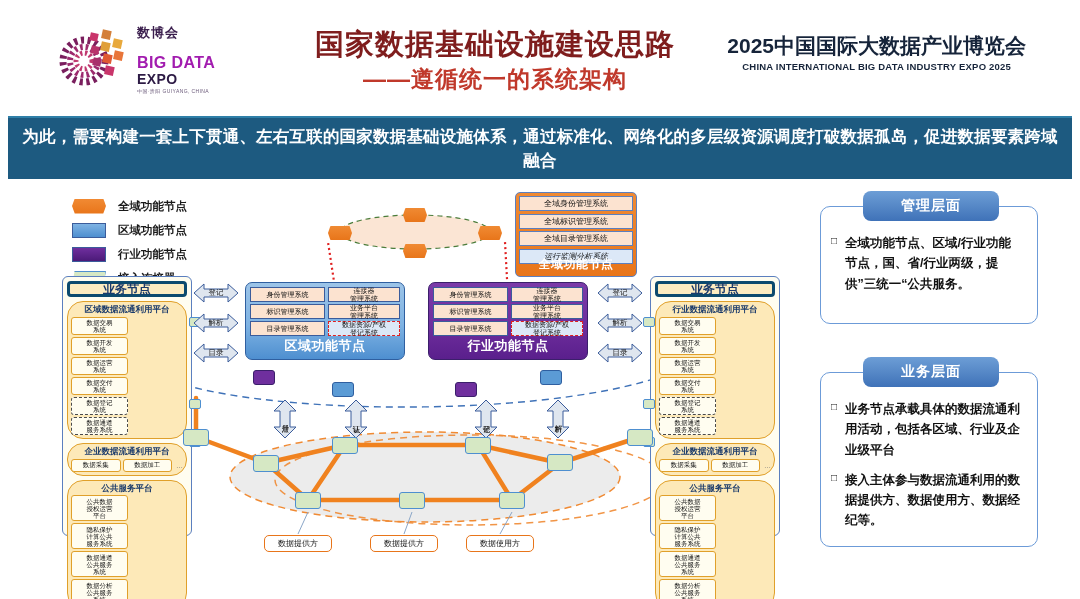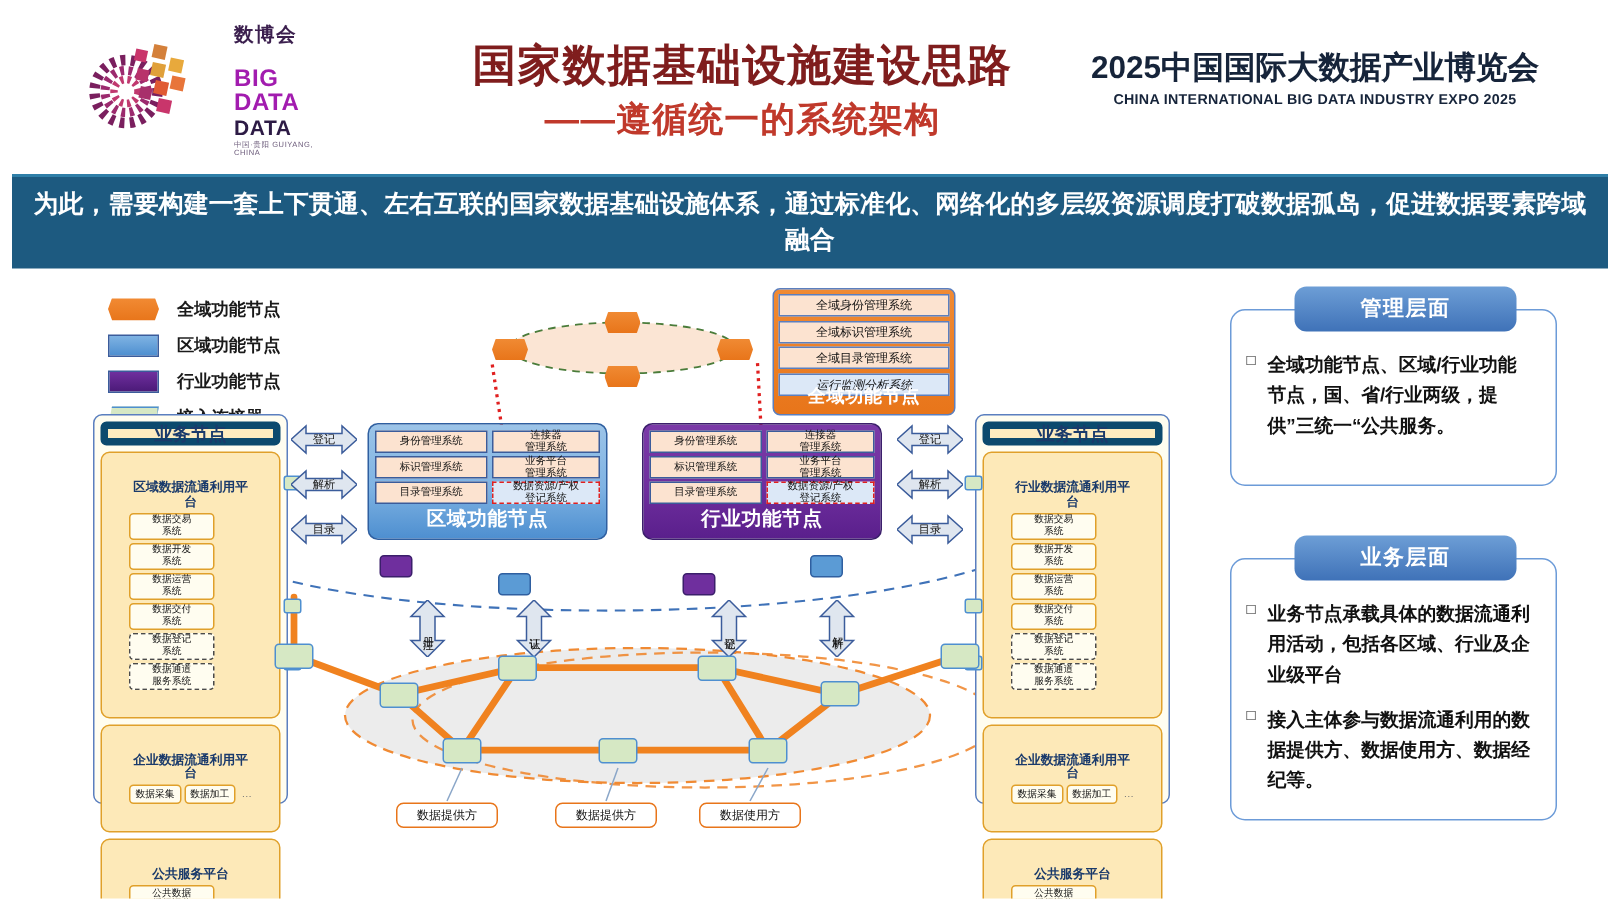--- a/index.html
+++ b/index.html
@@ -8,21 +8,21 @@
     width:1080px; height:599px;
     background:#ffffff;
     font-family:"Liberation Sans","DejaVu Sans",sans-serif;
     overflow:hidden;
     position:relative;
   }
   #slide { position:absolute; inset:0; background:#fff; }
 
   
   .header { position:absolute; left:0; top:0; width:1080px; height:110px; }
-  .logo-wrap { position:absolute; left:58px; top:22px; width:160px; height:72px; display:flex; align-items:center; gap:24px; }
+  .logo-wrap { position:absolute; left:58px; top:22px; width:160px; height:72px; display:flex; align-items:center; gap:5px; }
   .logo-mark { position:relative; width:74px; height:66px; flex:none; }
   .logo-mark svg { display:block; }
   .logo-text { line-height:1; padding-top:4px; }
   .logo-cn { font-size:13px; font-weight:bold; color:#3b1f4e; letter-spacing:1px; }
   .logo-big { font-size:16px; font-weight:bold; color:#a21caf; letter-spacing:0.4px; margin-top:16px;}
   .logo-expo { font-size:14px; font-weight:bold; color:#2d1b45; letter-spacing:0.4px; margin-top:1px;}
   .logo-sub { font-size:5px; color:#6b5a7a; letter-spacing:0.4px; margin-top:3px; }
 
   .title-block { position:absolute; left:270px; top:26px; width:450px; text-align:center; }
   .title-l1 { font-size:29px; font-weight:bold; color:#7f1d1d; letter-spacing:1px; line-height:1.25; }
@@ -82,23 +82,23 @@
   .fn-title { position:absolute; left:4px; right:4px; bottom:4px; height:18px; color:#fff;
     font-size:13px; font-weight:bold; display:flex; align-items:center; justify-content:center; letter-spacing:0.5px;}
 
   
   .biz-panel {
     position:absolute; width:130px; background:#fffdf0;
     border:1.5px solid #5b7fbf; border-radius:6px; padding:4px;
   }
   .biz-left { left:62px; top:94px; height:260px; }
   .biz-right { left:650px; top:94px; height:260px; }
-  .biz-head { height:16px; background:#fdecc0; border:5px solid #0c4a6e; border-radius:4px;
+  .biz-head { height:16px; background:#fdecc0; border:3px solid #0c4a6e; border-radius:4px;
     font-size:12px; font-weight:bold; color:#1a3a6b; display:flex; align-items:center; justify-content:center; }
-  .plat { margin-top:4px; background:#fde9b8; border:1.2px solid #e0a02a; border-radius:6px; padding:18px; }
+  .plat { margin-top:4px; background:#fde9b8; border:1.2px solid #e0a02a; border-radius:16px; padding:3px; }
   .plat-title { font-size:8.5px; font-weight:bold; color:#1a3a6b; text-align:center; line-height:1.15; margin-bottom:2px;}
   .plat-grid { display:flex; flex-wrap:wrap; gap:2px; }
   .plat-cell { width:57px; min-height:18px; background:#fffdf0; border:1px solid #e0a02a; border-radius:3px;
     font-size:6.5px; color:#111; display:flex; align-items:center; justify-content:center; text-align:center; line-height:1.1; }
   .plat-cell.dash { border:1px dashed #4a4a4a; }
   .plat-cell.tall { min-height:26px; }
   .plat-row2 { display:flex; gap:2px; align-items:center; }
   .dots { font-size:7px; color:#777; padding-left:2px; }
 
   
@@ -123,21 +123,21 @@
      clip-path:polygon(10% 0,90% 0,100% 50%,90% 100%,10% 100%,0 50%); border:none;}
 
   
   .actor { position:absolute; width:68px; height:17px; background:#ffffff; border:1.3px solid #e8751a;
     border-radius:5px; font-size:8px; color:#111; display:flex; align-items:center; justify-content:center; }
 
   
   .callout { position:absolute; width:218px; background:#ffffff; border:1.3px solid #6c9bd8; border-radius:10px; }
   .co-1 { left:820px; top:24px; height:118px; }
   .co-2 { left:820px; top:190px; height:175px; }
-  .co-head { position:absolute; left:42px; top:-16px; width:148px; height:30px;
+  .co-head { position:absolute; left:42px; top:-16px; width:136px; height:30px;
     background:linear-gradient(#6d9ed6,#3f72b8); border-radius:8px; color:#fff; font-size:14px; font-weight:bold;
     display:flex; align-items:center; justify-content:center; letter-spacing:1px; }
   .co-body { padding:26px 14px 8px 10px; }
   .co-item { display:flex; margin-bottom:10px; }
   .co-bullet { font-size:10px; color:#111; margin-right:8px; line-height:1.55; flex:none; }
   .co-text { font-size:12.5px; font-weight:bold; color:#111; line-height:1.62; }
 
   svg.lines { position:absolute; left:0; top:0; width:1080px; height:417px; pointer-events:none; }
 </style>
 </head>
@@ -162,21 +162,21 @@
             <rect x="45" y="29" width="9" height="9" fill="#e05a33" transform="rotate(12 49 33)"></rect>
             <rect x="56" y="26" width="9" height="9" fill="#e8753a" transform="rotate(12 60 30)"></rect>
             <rect x="35" y="33" width="8" height="8" fill="#a8306b" transform="rotate(12 39 37)"></rect>
             <rect x="47" y="41" width="9" height="9" fill="#c9356b" transform="rotate(12 51 45)"></rect>
           </g>
         </svg>
       </div>
       <div class="logo-text">
         <div class="logo-cn">数博会</div>
         <div class="logo-big">BIG DATA</div>
-        <div class="logo-expo">DATA</div>
+        <div class="logo-expo">EXPO</div>
         <div class="logo-sub">中国·贵阳  GUIYANG, CHINA</div>
       </div>
     </div>
 
     <div class="title-block">
       <div class="title-l1">国家数据基础设施建设思路</div>
       <div class="title-l2">——遵循统一的系统架构</div>
     </div>
 
     <div class="brand-block">

